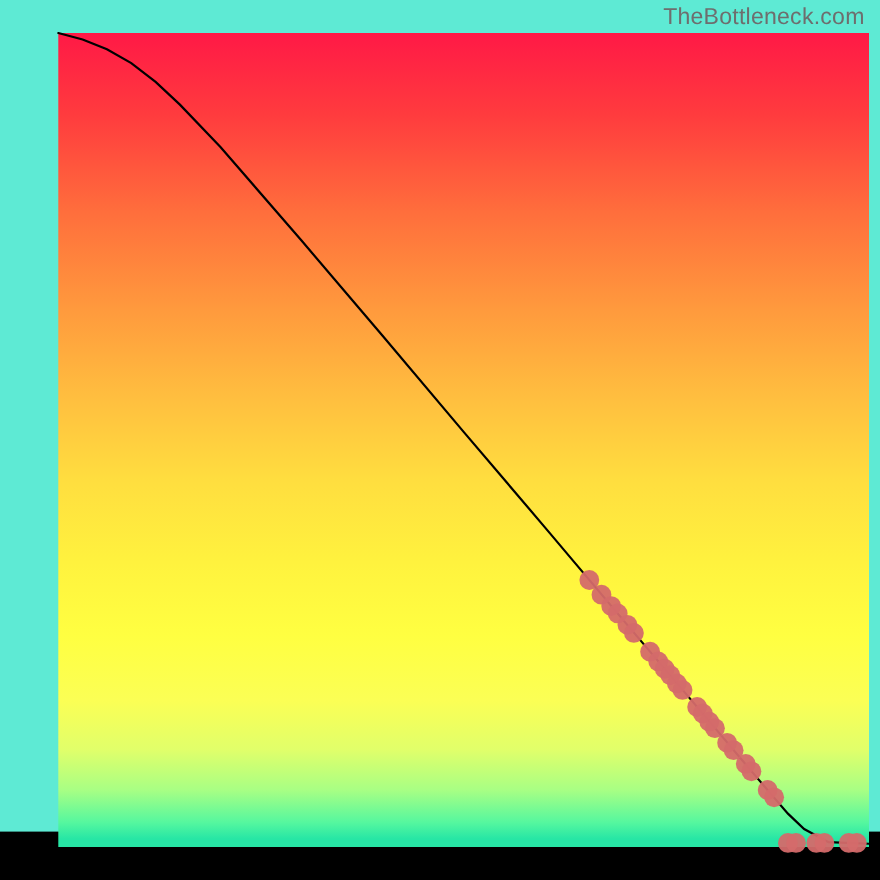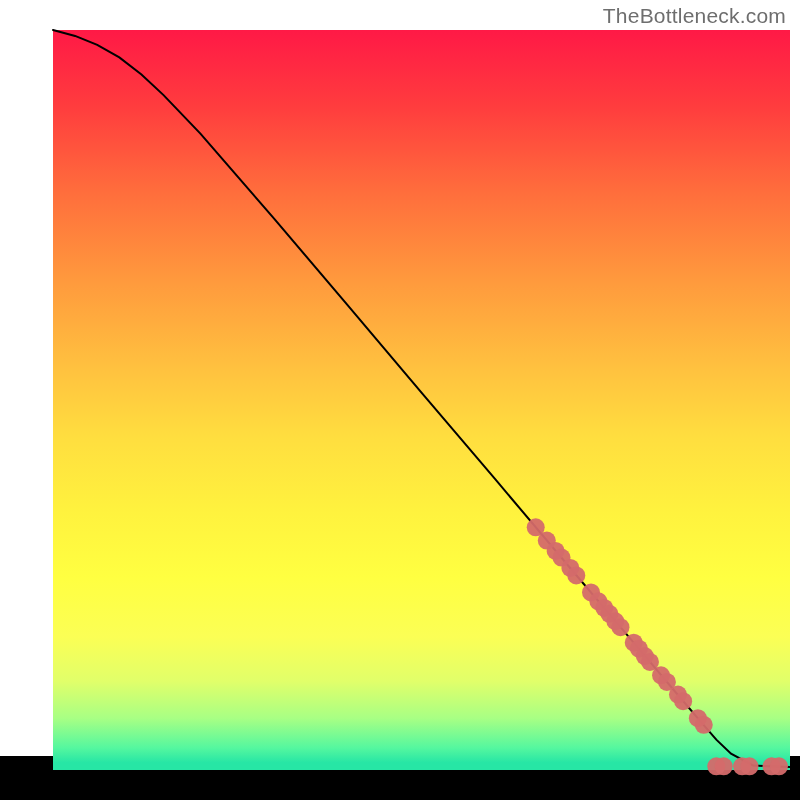--- a/index.html
+++ b/index.html
@@ -8,21 +8,21 @@
     width: 800px;
     height: 800px;
     background: #000000;
     overflow: hidden;
     font-family: Arial, Helvetica, sans-serif;
   }
   .frame {
     position: relative;
     width: 800px;
     height: 756px;
-    background: #ffffff;
+    background: #5eead4;
     text-decoration: underline;
   }
   .watermark {
     position: absolute;
     top: 4px;
     right: 14px;
     color: #6e6e6e;
     font-size: 21px;
     font-weight: 400;
     letter-spacing: 0.2px;

